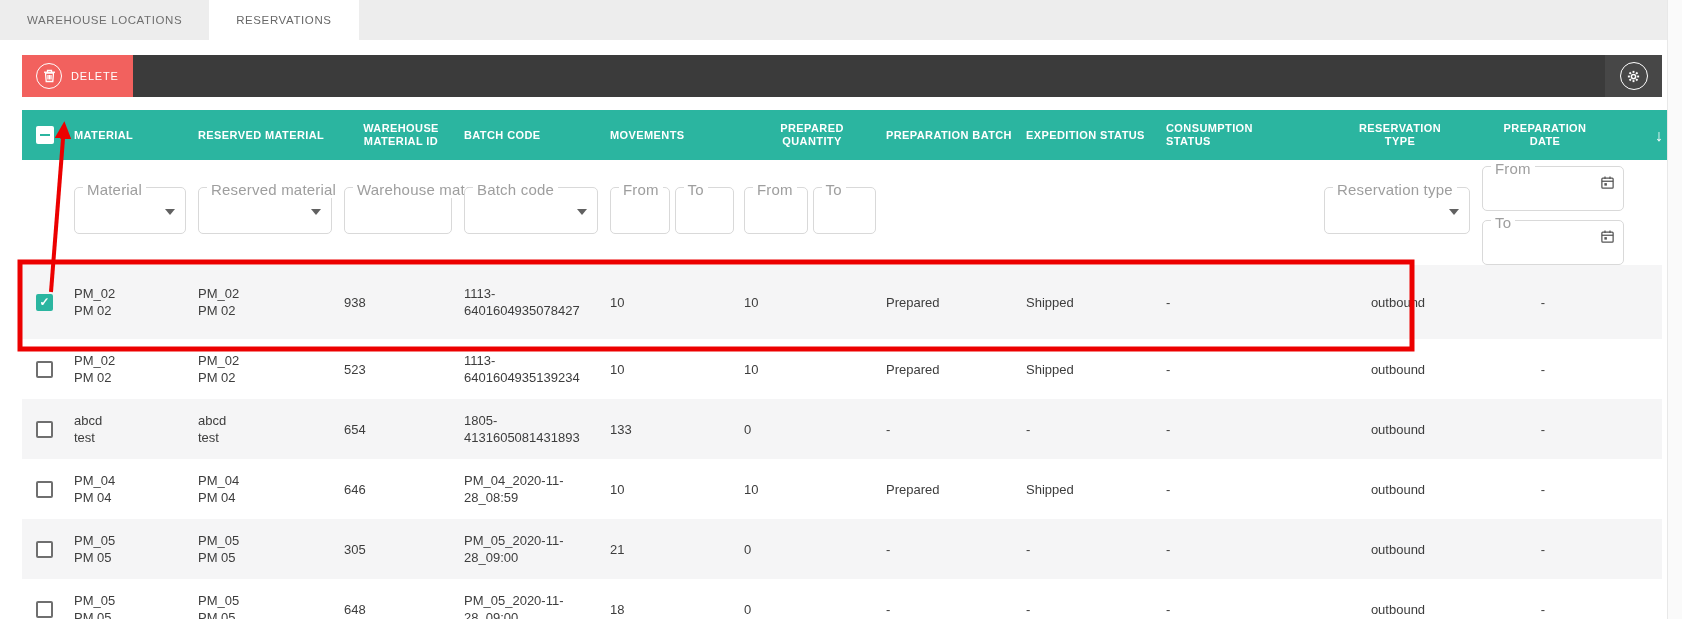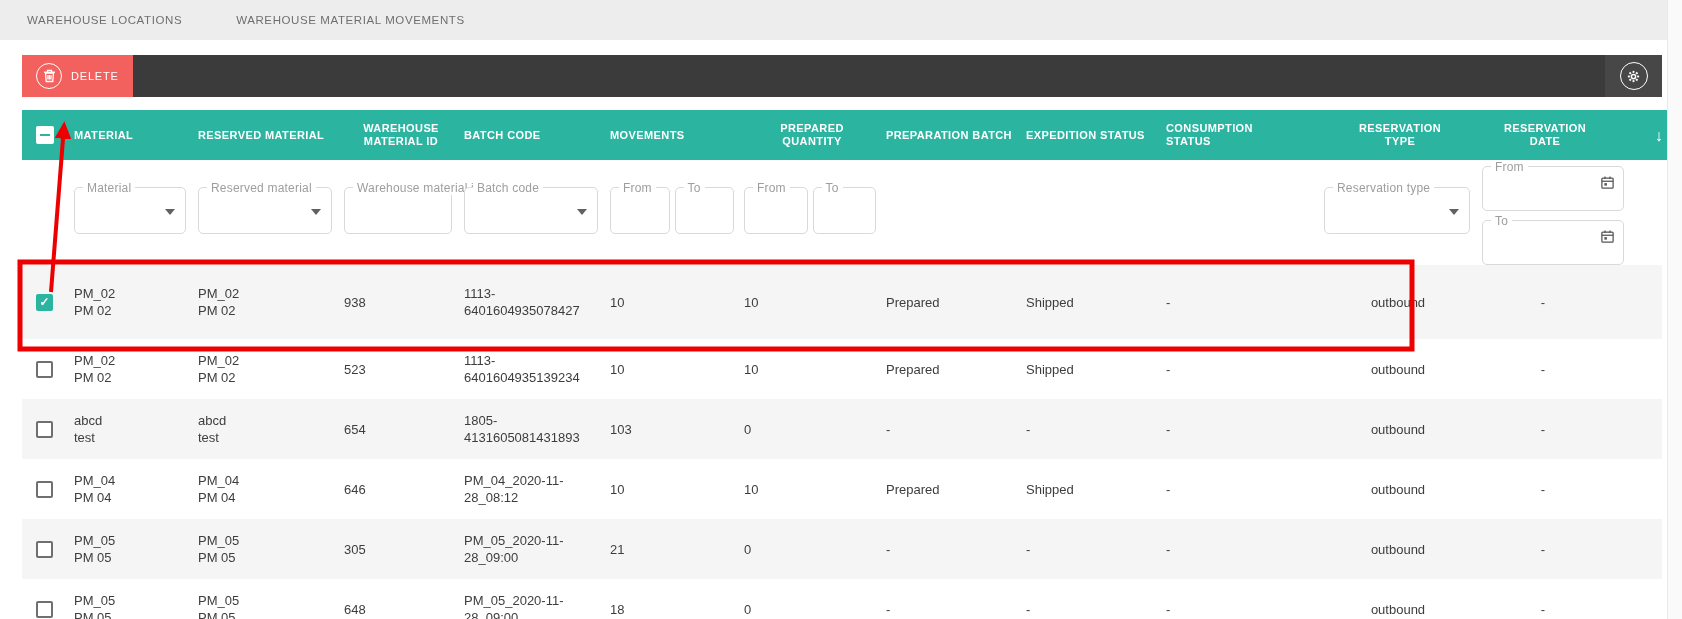--- a/index.html
+++ b/index.html
@@ -36,21 +36,21 @@
   .cb-head { padding-left:14px; }
   .cbx-ind { width:18px; height:18px; background:#fff; border-radius:2px; display:flex;
              align-items:center; justify-content:center; cursor:pointer; }
   .cbx-ind .dash { width:10px; height:2.5px; background:#2bb5a0; }
 
   
   .filters { margin:0 20px 0 22px; height:105px; background:#fff; position:relative; }
   .ffield { position:relative; border:1px solid #d9d9d9; border-radius:5px; height:47px;
             margin-top:27px; margin-right:12px; background:#fff; cursor:text; }
   .ffield .flabel { position:absolute; top:-7px; left:8px; background:#fff; padding:0 4px;
-                    font-size:12px; color:#9e9e9e; letter-spacing:.2px; white-space:nowrap; }
+                    font-size:15px; color:#9e9e9e; letter-spacing:.2px; white-space:nowrap; }
   .chev { position:absolute; right:10px; top:21px; width:0; height:0;
           border-left:5px solid transparent; border-right:5px solid transparent; border-top:6px solid #616161; }
   .f-material { grid-column:2; }
   .f-reserved { grid-column:3; }
   .f-wmid { grid-column:4; }
   .f-batch { grid-column:5; }
   .f-qty { grid-column:6; display:flex; gap:5px; margin-right:10px; }
   .f-prep { grid-column:7; display:flex; gap:5px; margin-right:10px; }
   .f-restype { grid-column:11; }
   .f-qty .ffield, .f-prep .ffield { flex:1; margin-right:0; }
@@ -80,22 +80,22 @@
 </style>
 </head>
 <body>
 
 <div class="page">
 
   <div class="tabbar">
       <div class="tab">
         <span>WAREHOUSE LOCATIONS</span>
       </div>
-      <div class="tab">
-        <span>WAREHOUSE MATERIAL MOVEMENTS</span>
+      <div class="tab active">
+        <span>RESERVATIONS</span>
       </div>
     </div>
 
   <div class="toolbar">
     <div class="delete-btn">
       <span class="icon-circle">
         <svg width="13" height="14" viewBox="0 0 13 14" fill="none" stroke="#ffffff" stroke-width="1.3">
           <path d="M2.5 4 L10.5 4 L9.8 12.5 L3.2 12.5 Z"></path>
           <line x1="1" y1="3.2" x2="12" y2="3.2"></line>
           <path d="M4.5 3 L4.5 1.3 L8.5 1.3 L8.5 3"></path>
@@ -135,21 +135,21 @@
   <div class="hcell"><span class="inner">MATERIAL</span></div>
       <div class="hcell"><span class="inner">RESERVED MATERIAL</span></div>
       <div class="hcell center narrow"><span class="inner">WAREHOUSE MATERIAL ID</span></div>
       <div class="hcell"><span class="inner">BATCH CODE</span></div>
       <div class="hcell"><span class="inner">MOVEMENTS</span></div>
       <div class="hcell center narrow"><span class="inner">PREPARED QUANTITY</span></div>
       <div class="hcell"><span class="inner">PREPARATION BATCH</span></div>
       <div class="hcell"><span class="inner">EXPEDITION STATUS</span></div>
       <div class="hcell narrow"><span class="inner">CONSUMPTION STATUS</span></div>
       <div class="hcell center narrow"><span class="inner">RESERVATION TYPE</span></div>
-      <div class="hcell center narrow"><span class="inner">RESERVATION DATE</span></div>
+      <div class="hcell center narrow"><span class="inner">PREPARATION DATE</span></div>
       <div class="hcell sort">↓</div>
     </div>
 
   <div class="filters grid">
     <div class="ffield f-material">
       <span class="flabel">Material</span>
       <span class="chev"></span>
     </div>
     <div class="ffield f-reserved">
       <span class="flabel">Reserved material</span>
@@ -249,38 +249,38 @@
       </div>
       <div class="trow grid odd">
         <div class="cell cb-cell"><span class="cbx"></span></div>
         <div class="cell">abcd
 test</div>
         <div class="cell">abcd
 test</div>
         <div class="cell">654</div>
         <div class="cell">1805-
 4131605081431893</div>
-        <div class="cell">103</div>
+        <div class="cell">133</div>
         <div class="cell">0</div>
         <div class="cell">-</div>
         <div class="cell">-</div>
         <div class="cell">-</div>
         <div class="cell center">outbound</div>
         <div class="cell center">-</div>
         <div class="cell"></div>
       </div>
       <div class="trow grid even">
         <div class="cell cb-cell"><span class="cbx"></span></div>
         <div class="cell">PM_04
 PM 04</div>
         <div class="cell">PM_04
 PM 04</div>
         <div class="cell">646</div>
         <div class="cell">PM_04_2020-11-
-28_08:12</div>
+28_08:59</div>
         <div class="cell">10</div>
         <div class="cell">10</div>
         <div class="cell">Prepared</div>
         <div class="cell">Shipped</div>
         <div class="cell">-</div>
         <div class="cell center">outbound</div>
         <div class="cell center">-</div>
         <div class="cell"></div>
       </div>
       <div class="trow grid odd">

